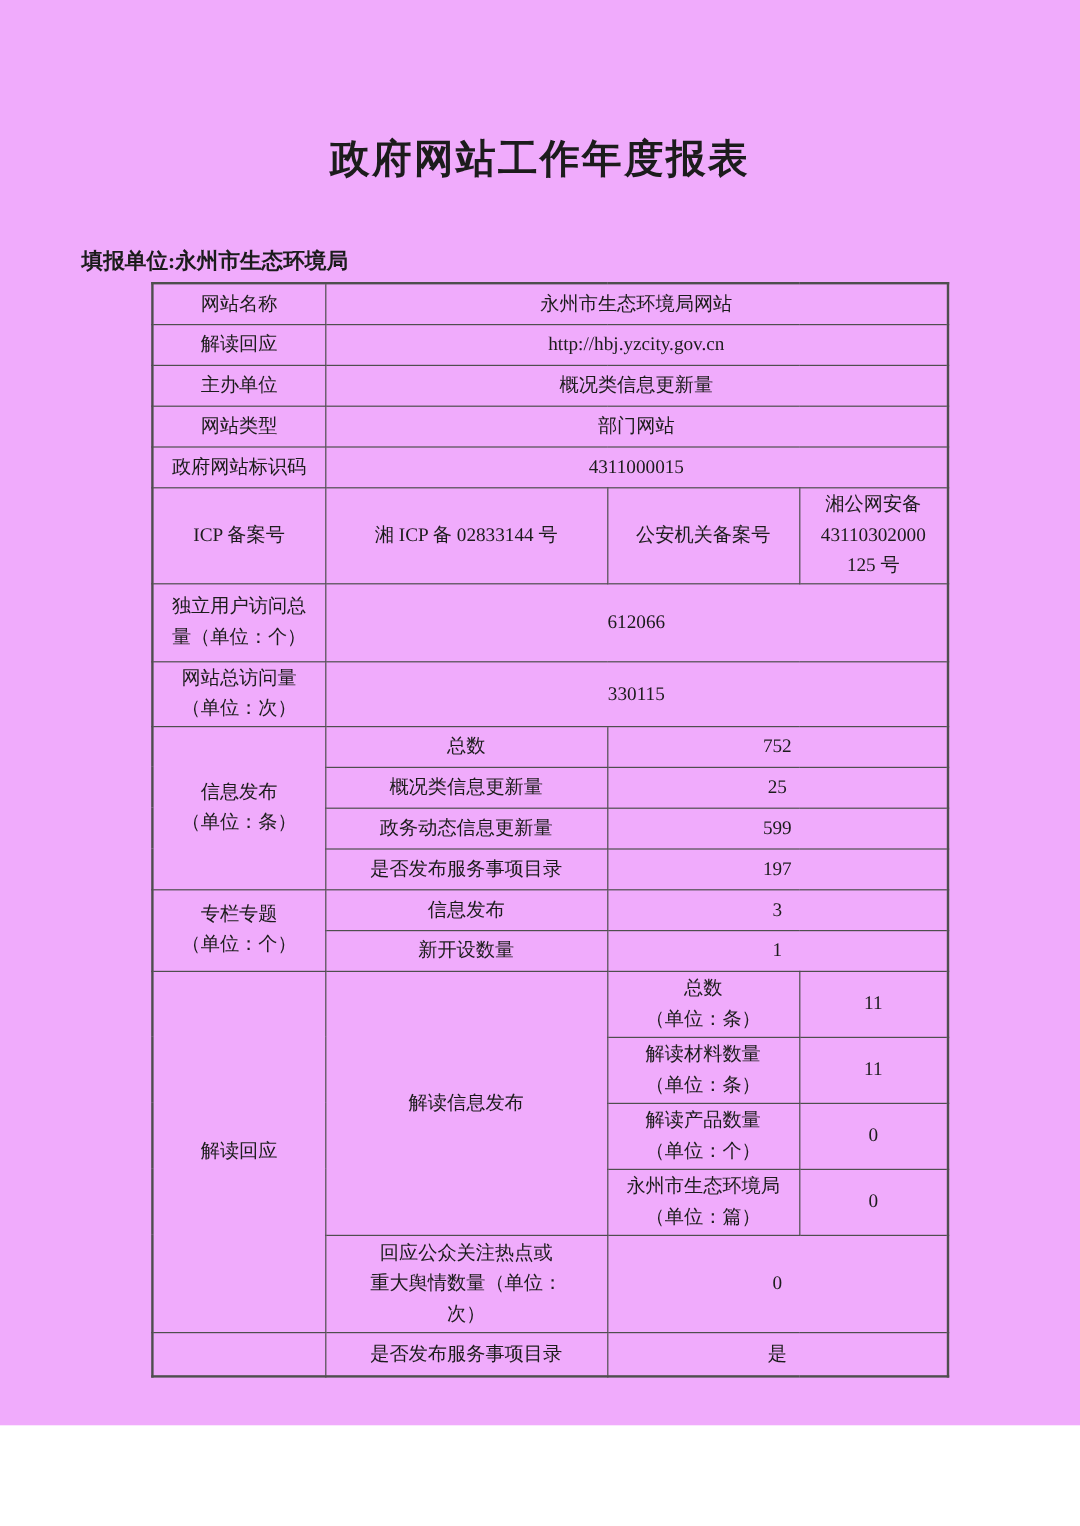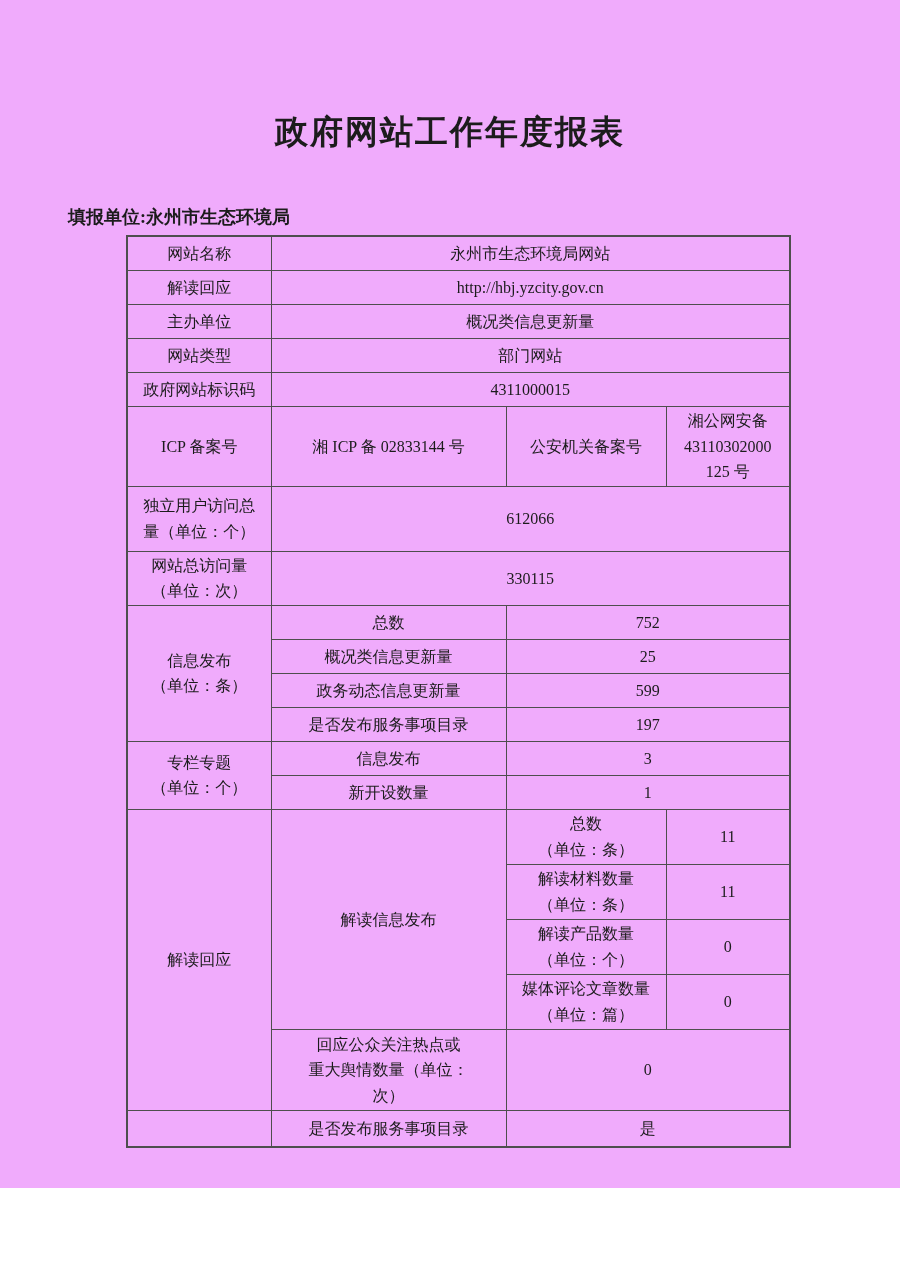--- a/index.html
+++ b/index.html
@@ -132,21 +132,21 @@
         <td class="h52">解读材料数量
 （单位：条）</td>
         <td>11</td>
       </tr>
       <tr>
         <td class="h52">解读产品数量
 （单位：个）</td>
         <td>0</td>
       </tr>
       <tr>
-        <td class="h52">媒体评论文章数量
+        <td class="h52">永州市生态环境局
 （单位：篇）</td>
         <td>0</td>
       </tr>
       <tr>
         <td class="h78">回应公众关注热点或
 重大舆情数量（单位：
 次）</td>
         <td colspan="2">0</td>
       </tr>
 

